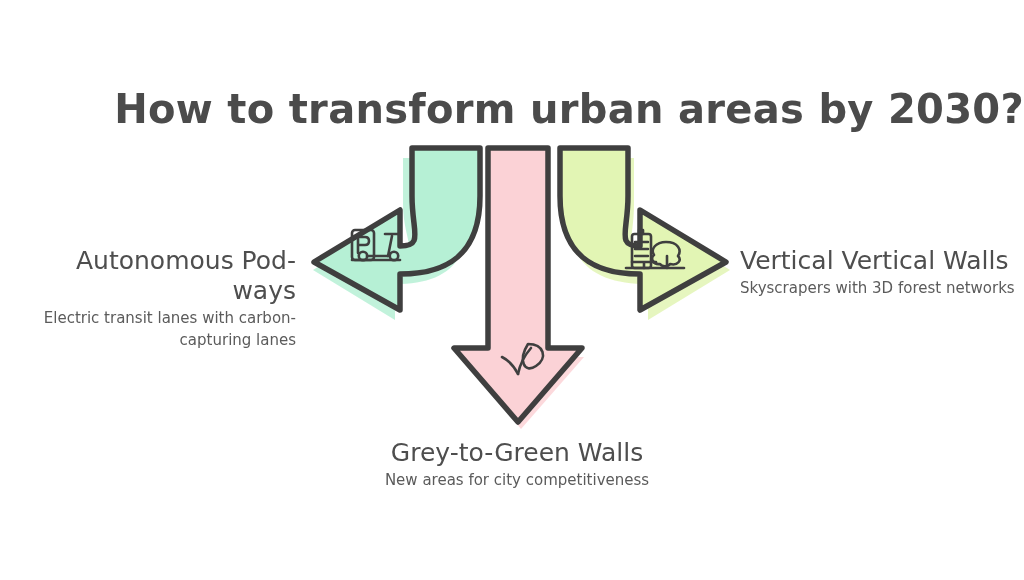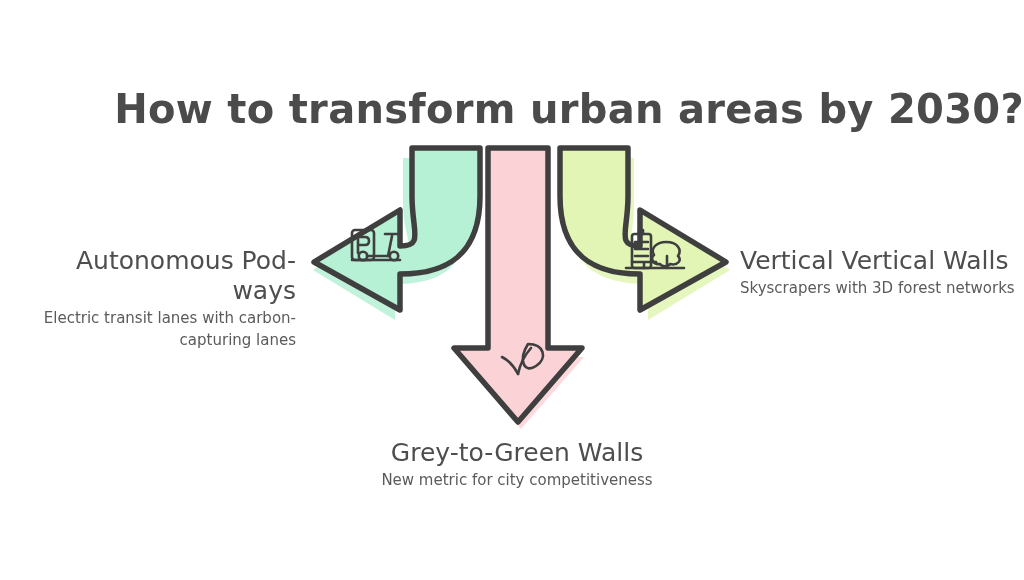--- a/index.html
+++ b/index.html
@@ -156,16 +156,16 @@
     <div class="block-sub">Electric transit lanes with carbon-capturing lanes</div>
   </div>
 
   <div class="block block-right">
     <div class="block-heading">Vertical Vertical Walls</div>
     <div class="block-sub">Skyscrapers with 3D forest networks</div>
   </div>
 
   <div class="block block-bottom">
     <div class="block-heading">Grey-to-Green Walls</div>
-    <div class="block-sub">New metric for city competitiveness</div>
+    <div class="block-sub">New areas for city competitiveness</div>
   </div>
 
 </div>
 
 </body></html>

